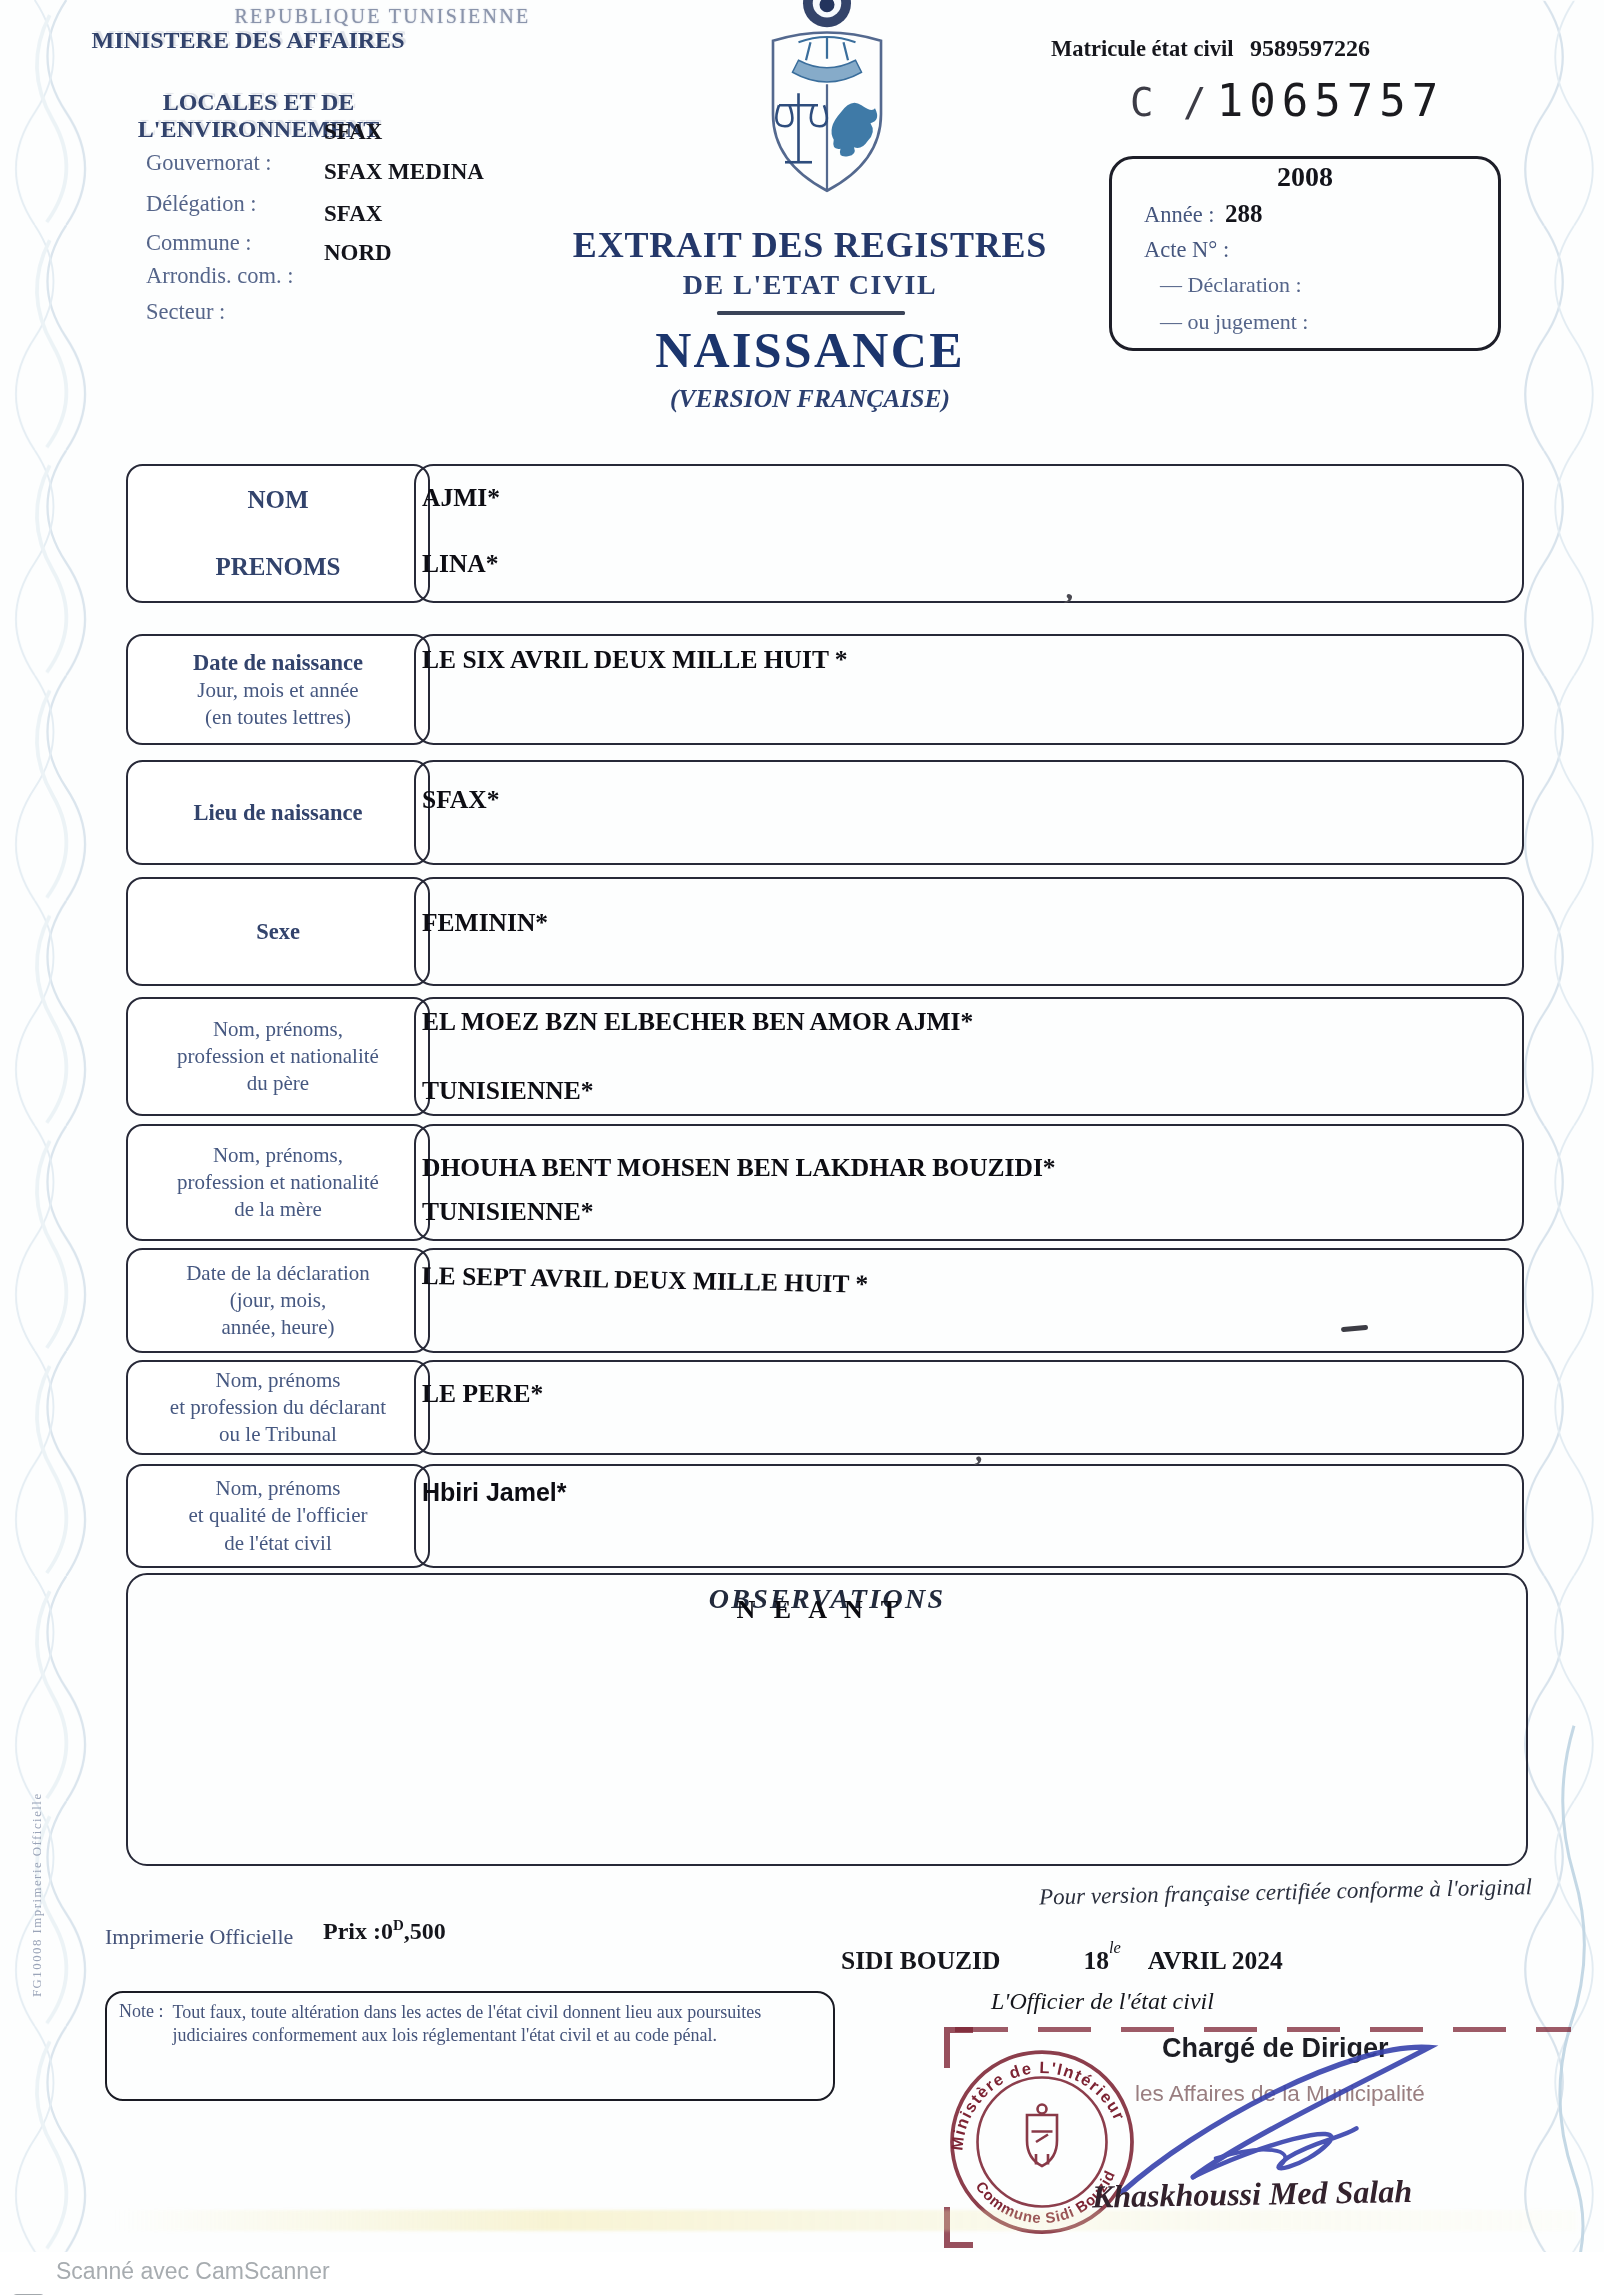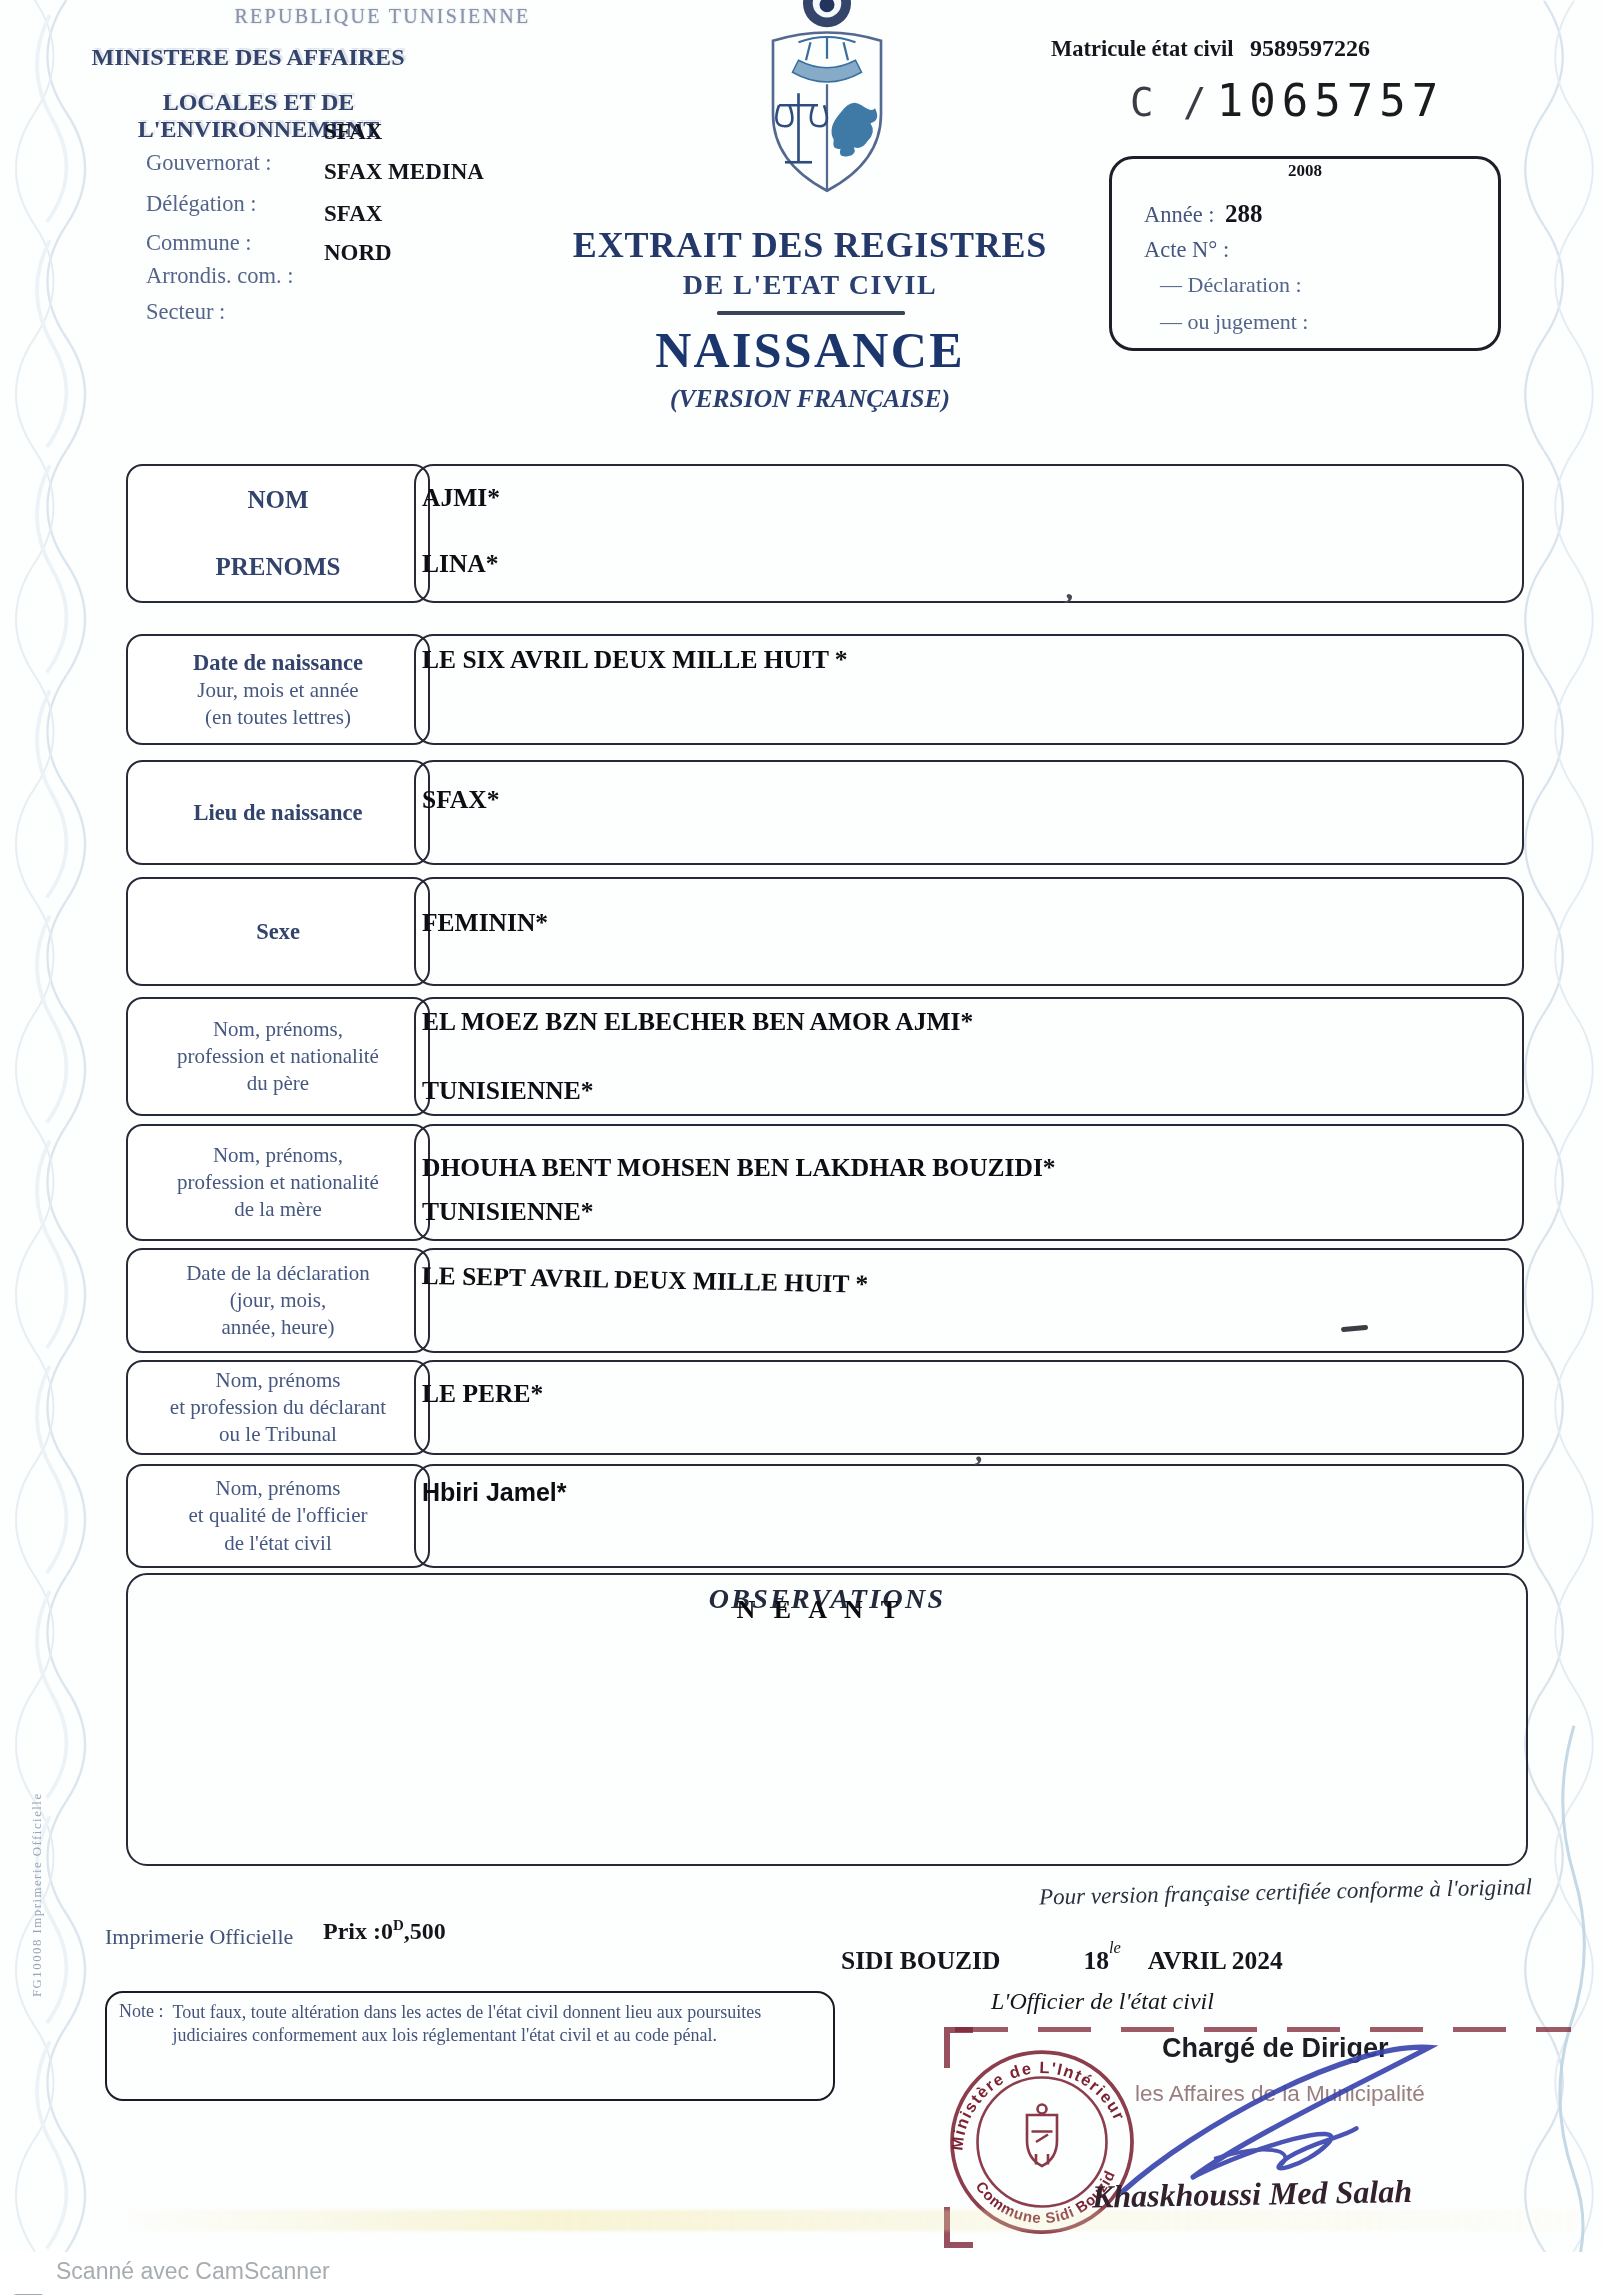--- a/index.html
+++ b/index.html
@@ -3,35 +3,35 @@
 <meta charset="utf-8">
 <style>
   html,body{margin:0;padding:0;background:#ffffff;}
   .page{position:relative;width:1604px;height:2295px;background:#fdfefe;overflow:hidden;
         font-family:"Liberation Serif",serif;}
   .abs{position:absolute;}
 
   
   .republic{left:150px;top:4.5px;width:465px;text-align:center;font-size:20px;letter-spacing:2.3px;
             color:#8a94ab;text-shadow:0 0 1.5px rgba(120,130,160,.6);}
-  .ministry1{left:68px;top:44px;width:360px;text-align:center;font-size:24px;font-weight:bold;color:#32436c;
+  .ministry1{left:68px;top:27px;width:360px;text-align:center;font-size:24px;font-weight:bold;color:#32436c;
              text-shadow:2.3px -2.3px 0.8px rgba(50,67,108,.14);}
   .ministry2{left:41px;top:89px;width:435px;text-align:center;font-size:24px;font-weight:bold;color:#32436c;
              text-shadow:2.3px -2.3px 0.8px rgba(50,67,108,.14);}
   .adminlabel{left:113px;font-size:22.5px;color:#55658a;margin-left:33px;}
   .adminvalue{left:324px;font-size:23px;font-weight:bold;color:#13141b;}
 
   .matricule{left:1051px;top:35px;font-size:22.5px;font-weight:bold;color:#16171d;}
   .matricule .num{margin-left:16.5px;font-size:24px;}
   .serial{left:1130px;top:75px;font-family:"DejaVu Sans Mono",monospace;color:#1b1b1f;}
   .serial .pfx{font-size:39px;color:#3c3c46;letter-spacing:3px;}
   .serial .num{font-size:44px;letter-spacing:6px;}
 
   .actbox{left:1109px;top:156px;width:386px;height:189px;border:3px solid #1d1e28;border-radius:24px;}
-  .actbox .year{position:absolute;top:1.5px;left:0;width:100%;text-align:center;font-size:17px;font-weight:bold;color:#13141b;}
+  .actbox .year{position:absolute;top:1.5px;left:0;width:100%;text-align:center;font-size:28px;font-weight:bold;color:#13141b;}
   .actline{position:absolute;left:32px;font-size:22.5px;color:#45567e;}
   .actline .val{font-weight:bold;color:#13141b;font-size:25px;margin-left:10.5px;}
   .actdash{position:absolute;left:48px;font-size:22px;color:#55658a;}
 
   .title1{left:555px;top:224px;width:510px;text-align:center;font-size:36px;font-weight:bold;color:#24386a;letter-spacing:0.8px;}
   .title2{left:555px;top:269px;width:510px;text-align:center;font-size:28px;font-weight:bold;color:#2c4070;letter-spacing:1.5px;}
   .titleline{left:717px;top:311px;width:188px;height:3.8px;background:#3a4458;border-radius:1.5px;}
   .titlemain{left:555px;top:321px;width:510px;text-align:center;font-size:50px;font-weight:bold;color:#1b356d;letter-spacing:2.3px;}
   .titlesub{left:555px;top:384px;width:510px;text-align:center;font-size:25.5px;font-weight:bold;font-style:italic;color:#2c4070;}
 

